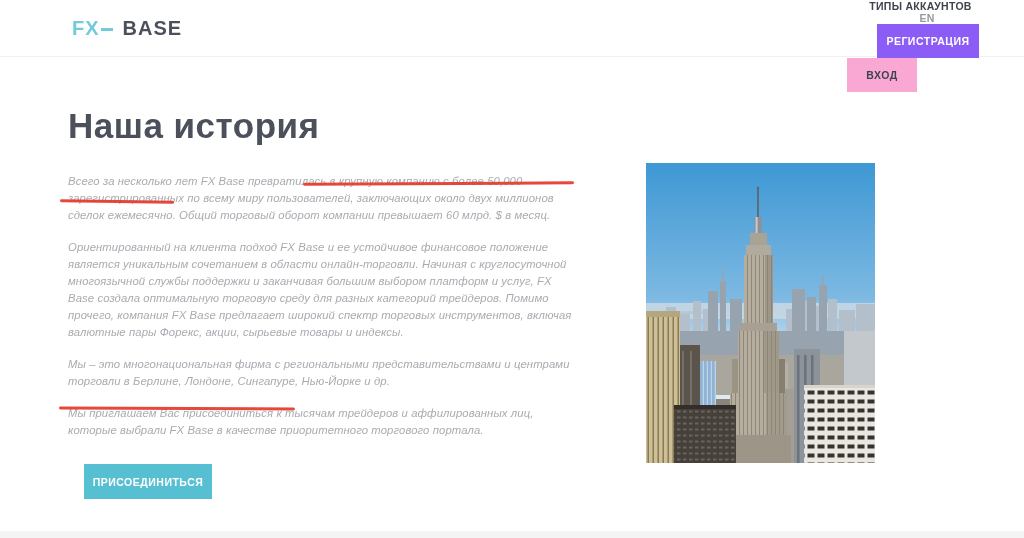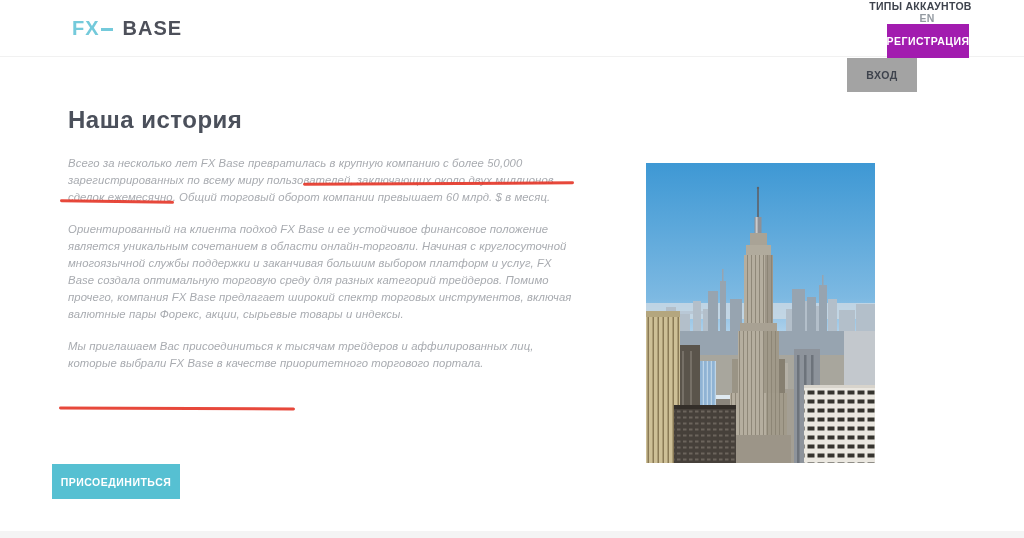--- a/index.html
+++ b/index.html
@@ -40,41 +40,41 @@
     border-left:3.5px solid transparent; border-right:3.5px solid transparent;
     border-top:4px solid #4a4f59;
   }
   .lang { color:#939aa1; margin-right:17px; }
   .btn {
     display:flex; align-items:center; justify-content:center;
     font-size:10.5px; font-weight:bold; letter-spacing:.5px;
     cursor:pointer; white-space:nowrap;
   }
   .btn-register {
-    width:82px; height:34px; background:#a21caf; color:#ffffff; margin-right:15px;
+    width:102px; height:34px; background:#8b5cf6; color:#ffffff; margin-right:15px;
   }
   .btn-login {
-    width:70px; height:34px; background:#a3a3a3; color:#3e434d; margin-right:107px;
+    width:70px; height:34px; background:#f9a8d4; color:#3e434d; margin-right:107px;
   }
 
   
   .content {
     position:absolute; left:68px; top:106px; width:507px;
   }
   .page-title {
-    font-size:24px; font-weight:bold; letter-spacing:.5px;
-    color:#4b505b; margin-bottom:21px;
+    font-size:35px; font-weight:bold; letter-spacing:.5px;
+    color:#4b505b; margin-bottom:27px;
   }
   .content p {
     font-size:11.3px; line-height:17px; letter-spacing:.1px;
     color:#a8abb0; margin-bottom:15px;font-style:italic;
   }
 
   .btn-join {
-    position:absolute; left:52px; top:464px; width:128px; height:35px;
+    position:absolute; left:84px; top:464px; width:128px; height:35px;
     background:#56c0d2; color:#fff;
   }
 
   
   .red-underline {
     position:absolute; height:3px; background:#e5382a;
     border-radius:2px; opacity:.92;
   }
   .ul-1 { left:303px; top:182px; width:271px; transform:rotate(-0.3deg); }
   .ul-2 { left:60px;  top:200px; width:114px; transform:rotate(0.9deg); }
@@ -130,20 +130,21 @@
 
     <div class="btn btn-register">РЕГИСТРАЦИЯ</div>
     <div class="btn btn-login">ВХОД</div>
   </div>
 </div>
 
 <div class="content">
   <h1 class="page-title">Наша история</h1>
   <p>Всего за несколько лет FX Base превратилась в крупную компанию с более 50,000 зарегистрированных по всему миру пользователей, заключающих около двух миллионов сделок ежемесячно. Общий торговый оборот компании превышает 60 млрд. $ в месяц.</p>
   <p>Ориентированный на клиента подход FX Base и ее устойчивое финансовое положение является уникальным сочетанием в области онлайн-торговли. Начиная с круглосуточной многоязычной службы поддержки и заканчивая большим выбором платформ и услуг, FX Base создала оптимальную торговую среду для разных категорий трейдеров. Помимо прочего, компания FX Base предлагает широкий спектр торговых инструментов, включая валютные пары Форекс, акции, сырьевые товары и индексы.</p>
+  <p>Мы – это многонациональная фирма с региональными представительствами и центрами торговли в Берлине, Лондоне, Сингапуре, Нью-Йорке и др.</p>
   <p>Мы приглашаем Вас присоединиться к тысячам трейдеров и аффилированных лиц, которые выбрали FX Base в качестве приоритетного торгового портала.</p>
 </div>
 
 <div class="btn btn-join">ПРИСОЕДИНИТЬСЯ</div>
 
 <div class="red-underline ul-1"></div>
 <div class="red-underline ul-2"></div>
 <div class="red-underline ul-3"></div>
 
 <div class="photo">

